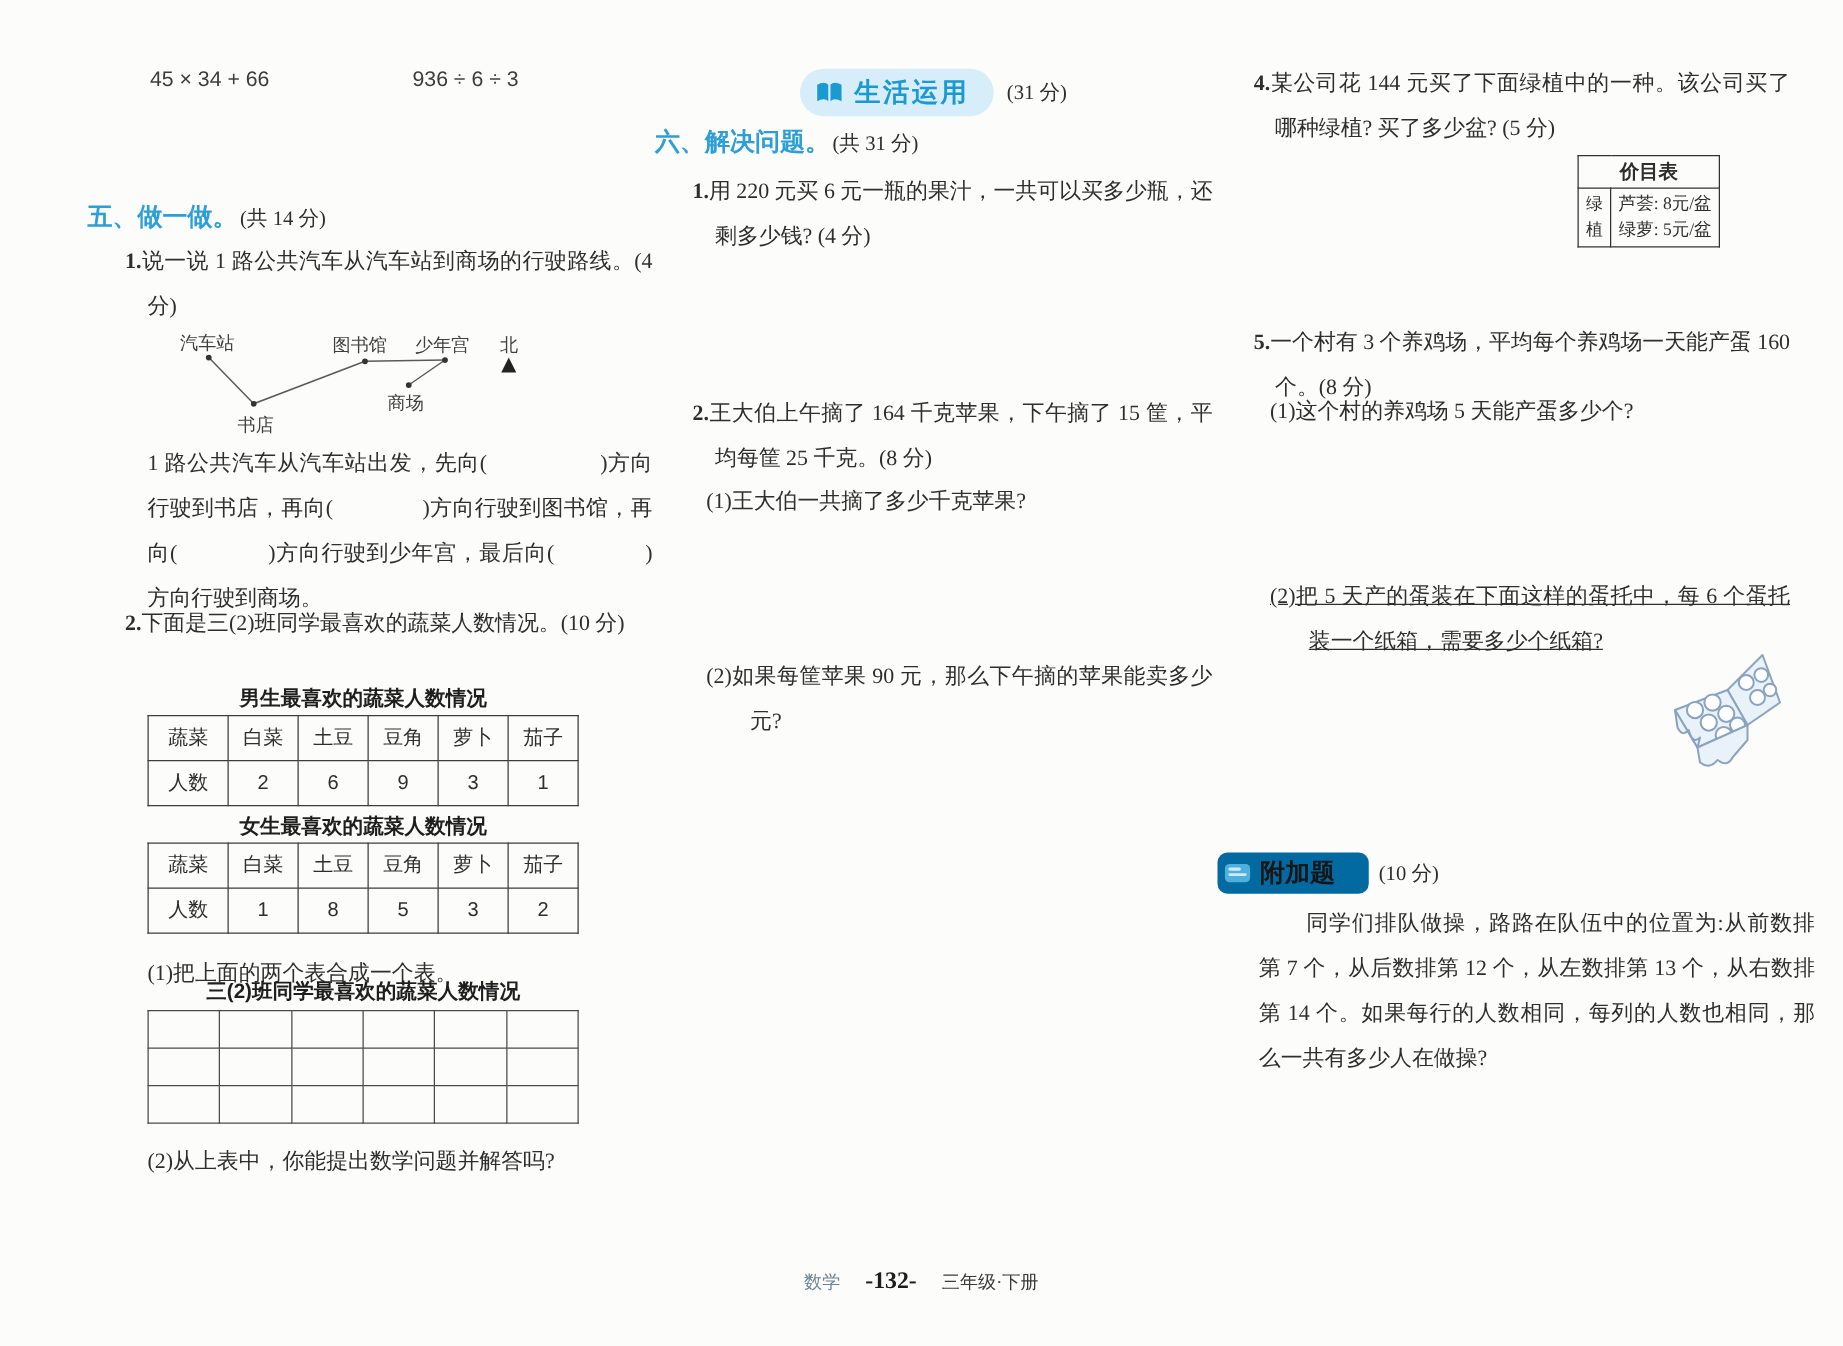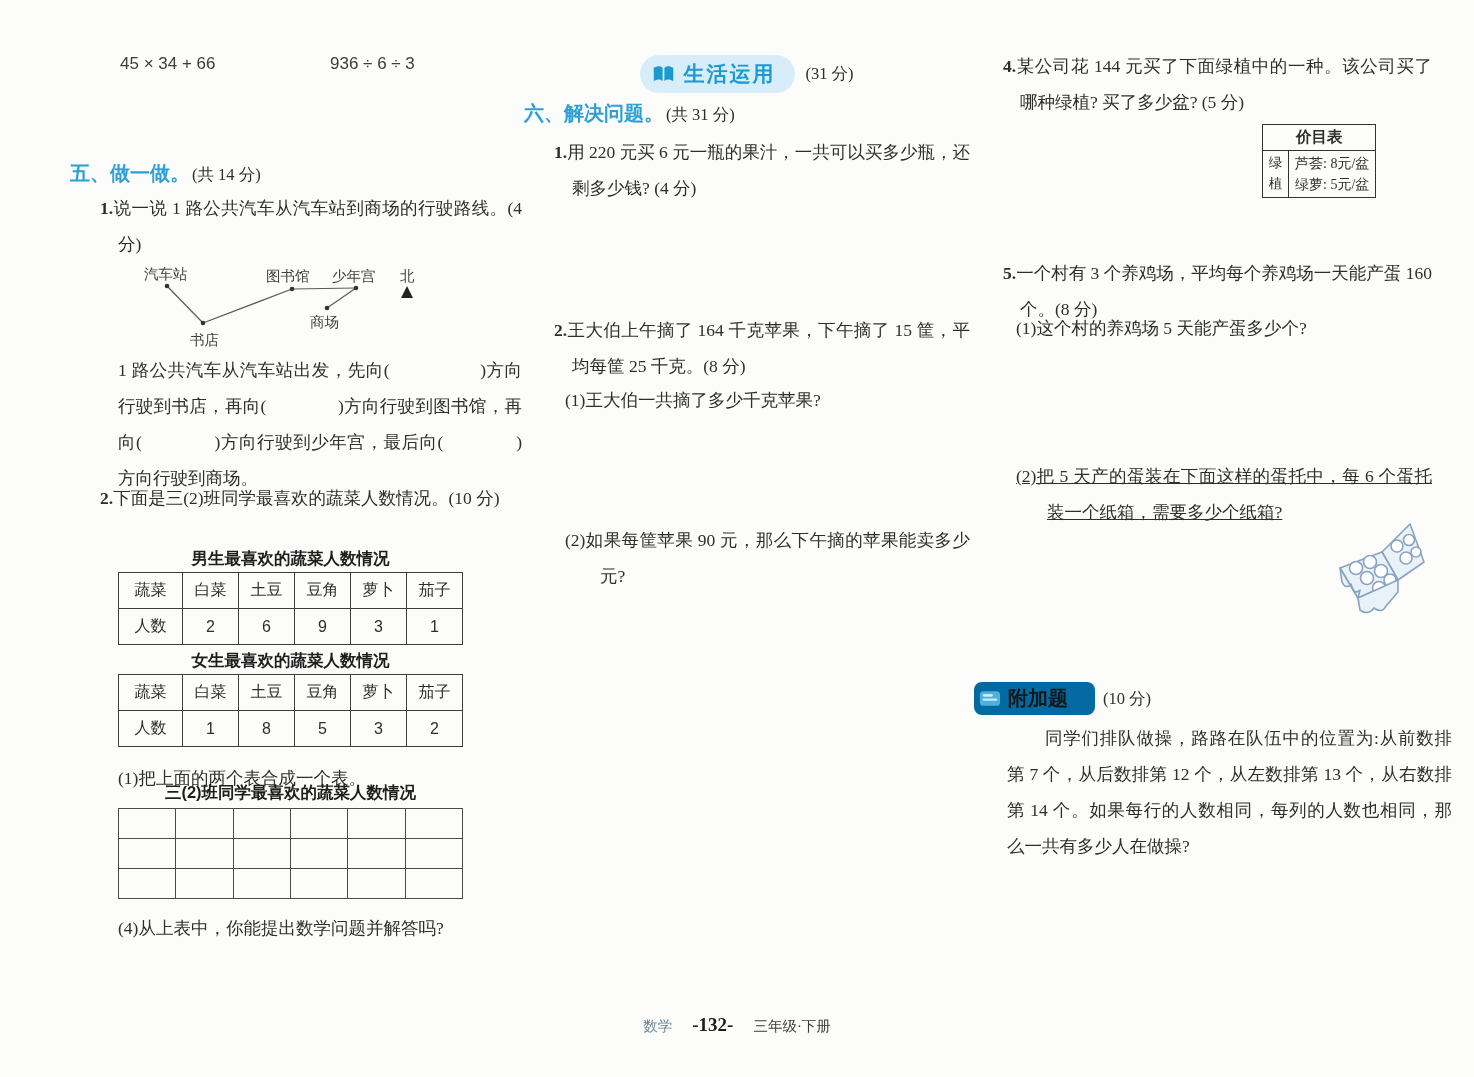--- a/index.html
+++ b/index.html
@@ -182,21 +182,21 @@
       <td></td>
           <td></td>
           <td></td>
           <td></td>
           <td></td>
           <td></td>
     </tr>
   </tbody>
     </table>
 
-  <div class="abs sub" style="left:0; top:910px;">(4)从上表中，你能提出数学问题并解答吗?</div>
+  <div class="abs sub" style="left:0; top:910px;">(2)从上表中，你能提出数学问题并解答吗?</div>
 </div>
 
 <div class="col col2">
 
   <div class="abs life-badge-row" style="left:0; top:55px;">
     <span class="badge-pill">
       <svg width="23" height="20" viewBox="0 0 26 22">
         <path d="M2,4 C6,1.5 10,1.5 12,4 L12,19 C10,16.5 6,16.5 2,19 Z" fill="#1b9ad2"></path>
         <path d="M24,4 C20,1.5 16,1.5 14,4 L14,19 C16,16.5 20,16.5 24,19 Z" fill="#1b9ad2"></path>
       </svg>

